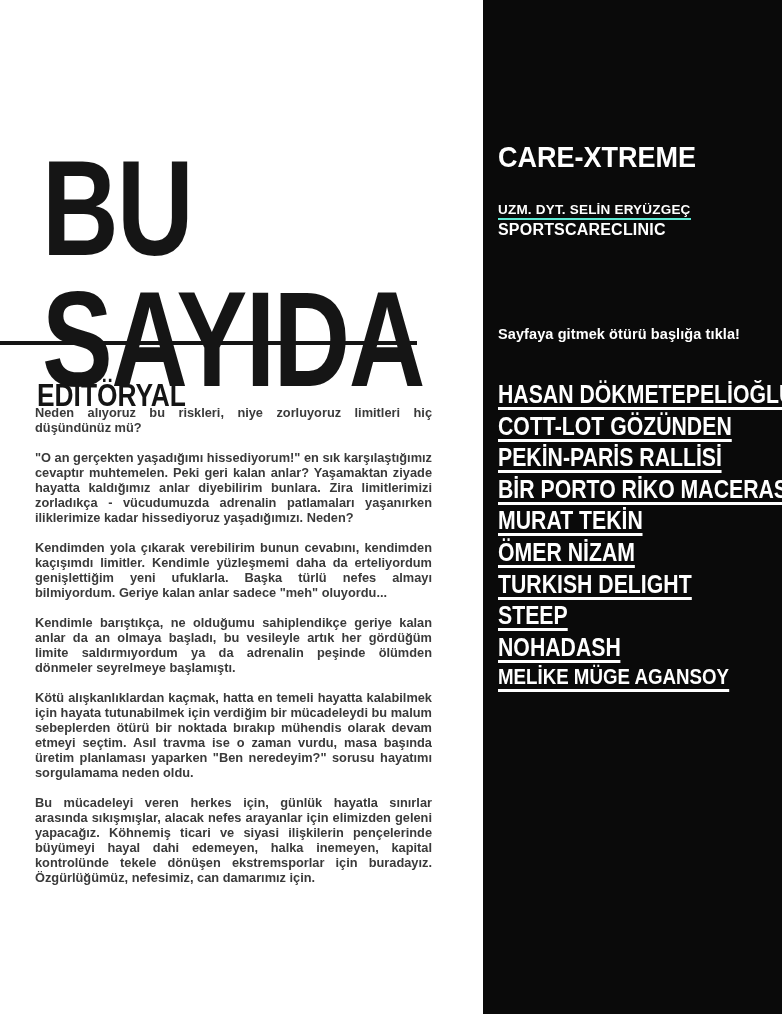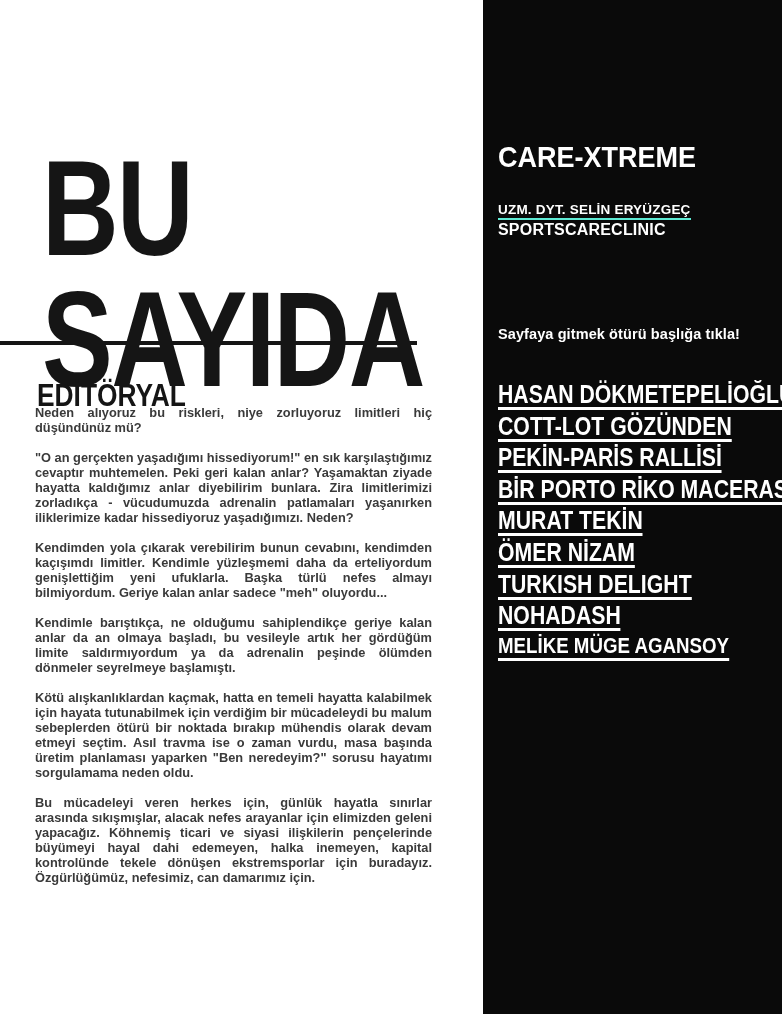--- a/index.html
+++ b/index.html
@@ -204,20 +204,23 @@
         </li>
 
         <li class="toc-item">
           <a class="toc-link">ÖMER NİZAM</a>
         </li>
 
         <li class="toc-item">
           <a class="toc-link">TURKISH DELIGHT</a>
         </li>
 
+        <li class="toc-item">
+          <a class="toc-link">STEEP</a>
+        </li>
 
         <li class="toc-item">
           <a class="toc-link">NOHADASH</a>
         </li>
 
         <li class="toc-item">
           <a class="toc-link">MELİKE MÜGE AGANSOY</a>
         </li>
 
       </ul>

